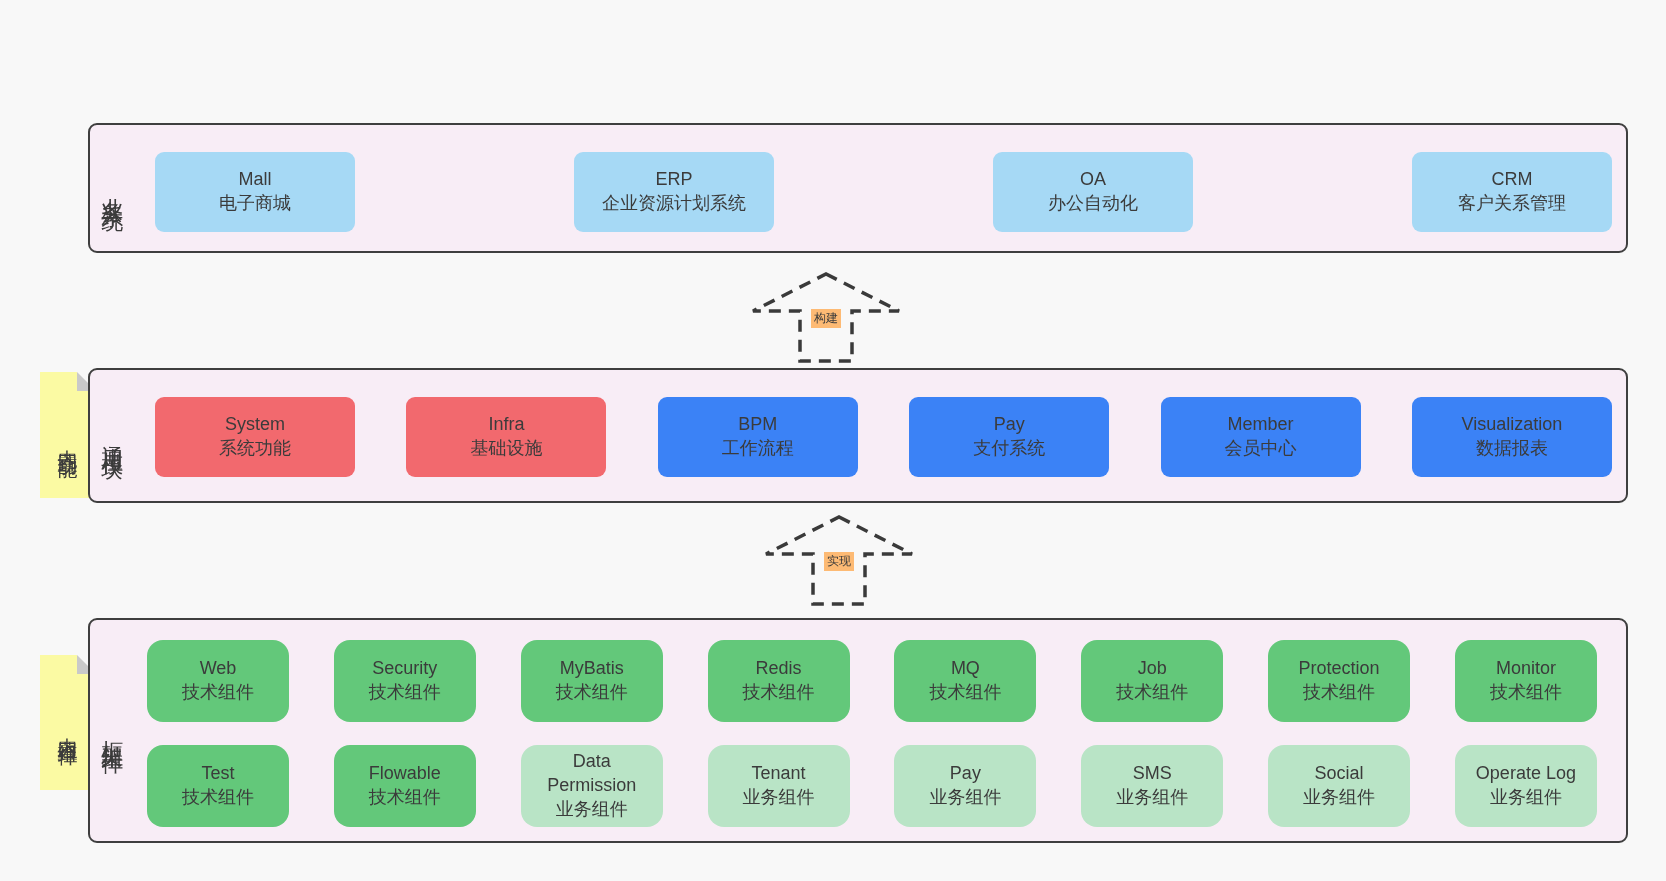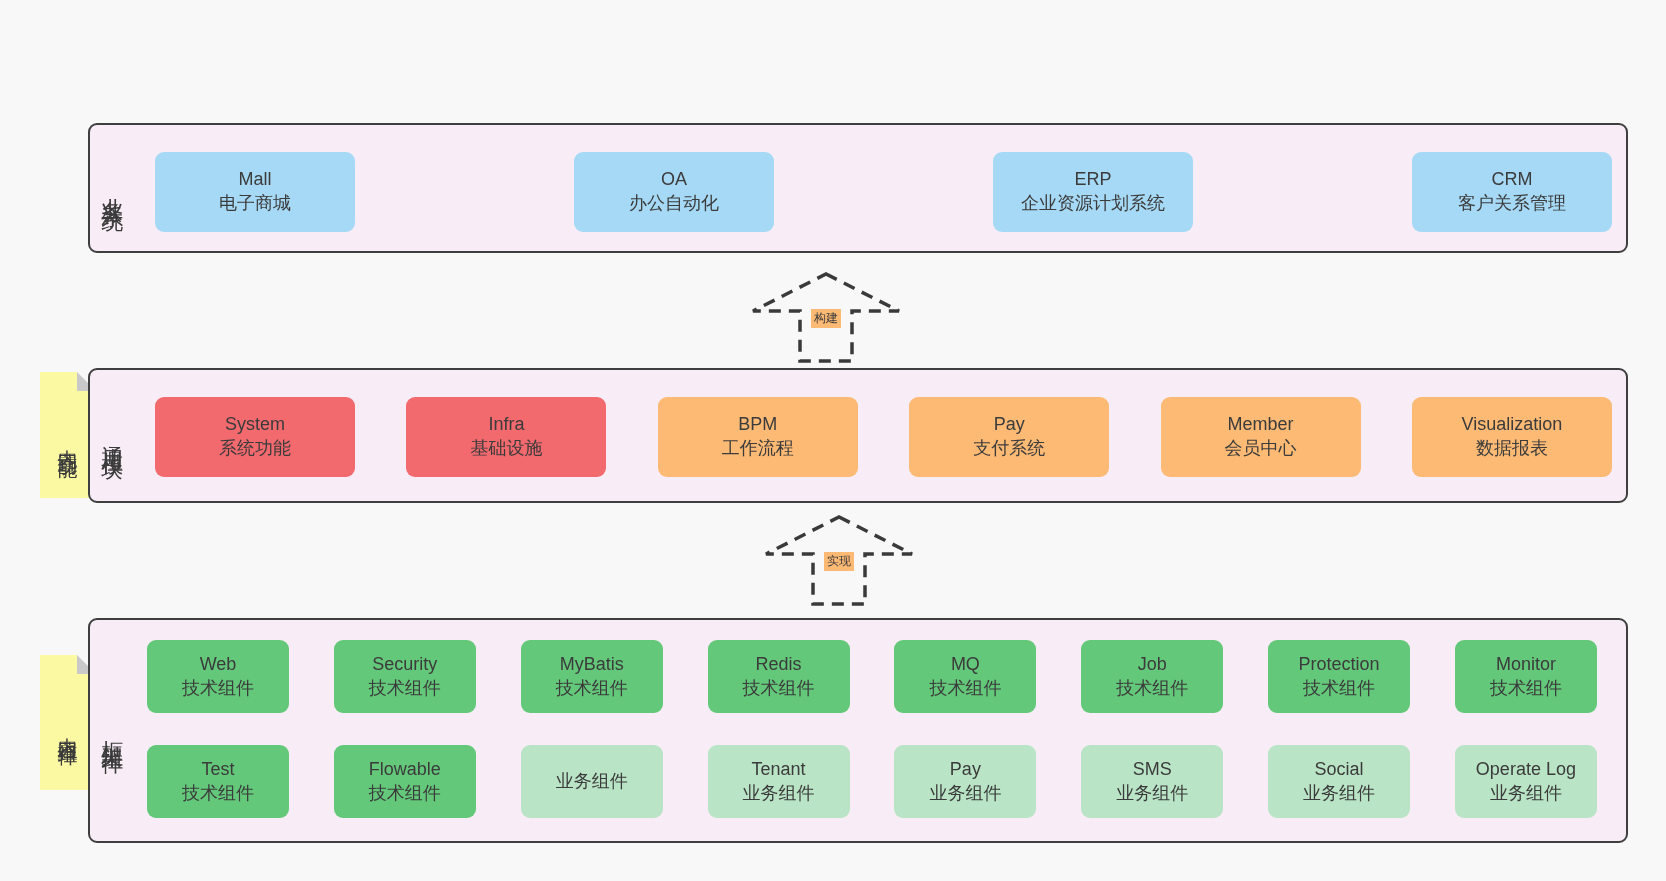--- a/index.html
+++ b/index.html
@@ -27,24 +27,24 @@
   }
   .row6{left:65px;right:14px;top:27px;}
   .row8a{left:57px;right:29px;top:20px;}
   .row8b{left:57px;right:29px;top:125px;}
   .box{
     display:flex;flex-direction:column;align-items:center;justify-content:center;
     border-radius:9px;text-align:center;box-sizing:border-box;padding:4px 6px;
     font-size:18px;line-height:1.32;
   }
   .row6 .box{width:200px;height:80px;align-items:center;}
-  .row8a .box,.row8b .box{width:142px;height:73px;}
+  .row8a .box,.row8b .box{width:142px;height:82px;border-radius:16px;}
   .blue{background:#a6d9f5;}
   .red{background:#f2696e;}
-  .pink{background:#fdba74;}
+  .pink{background:#3b82f6;}
   .green{background:#63c87a;}
   .lightgreen{background:#b9e4c6;}
   .box .en{display:block;}
   .box .cn{display:block;}
   
   .note{
     position:absolute;left:40px;width:56px;background:#fbfaa3;z-index:1;
     display:flex;align-items:center;justify-content:center;
   }
   #note-features{top:372px;height:126px;}
@@ -76,26 +76,26 @@
 <body>
 
 <section class="layer" id="layer-business">
   <div class="v-label">业务系统</div>
   <div class="row row6">
     <div class="box blue">
       <span class="en">Mall</span>
       <span class="cn">电子商城</span>
     </div>
     <div class="box blue">
+      <span class="en">ERP</span>
+      <span class="cn">企业资源计划系统</span>
+    </div>
+    <div class="box blue">
       <span class="en">OA</span>
       <span class="cn">办公自动化</span>
-    </div>
-    <div class="box blue">
-      <span class="en">ERP</span>
-      <span class="cn">企业资源计划系统</span>
     </div>
     <div class="box blue">
       <span class="en">CRM</span>
       <span class="cn">客户关系管理</span>
     </div>
   </div>
 </section>
 
 <div class="arrow" id="arrow-build">
   <svg width="150" height="94" viewBox="0 0 150 94">
@@ -190,20 +190,21 @@
   <div class="row row8b">
     <div class="box green">
       <span class="en">Test</span>
       <span class="cn">技术组件</span>
     </div>
     <div class="box green">
       <span class="en">Flowable</span>
       <span class="cn">技术组件</span>
     </div>
     <div class="box lightgreen">
+      <span class="en">Data Permission</span>
       <span class="cn">业务组件</span>
     </div>
     <div class="box lightgreen">
       <span class="en">Tenant</span>
       <span class="cn">业务组件</span>
     </div>
     <div class="box lightgreen">
       <span class="en">Pay</span>
       <span class="cn">业务组件</span>
     </div>

